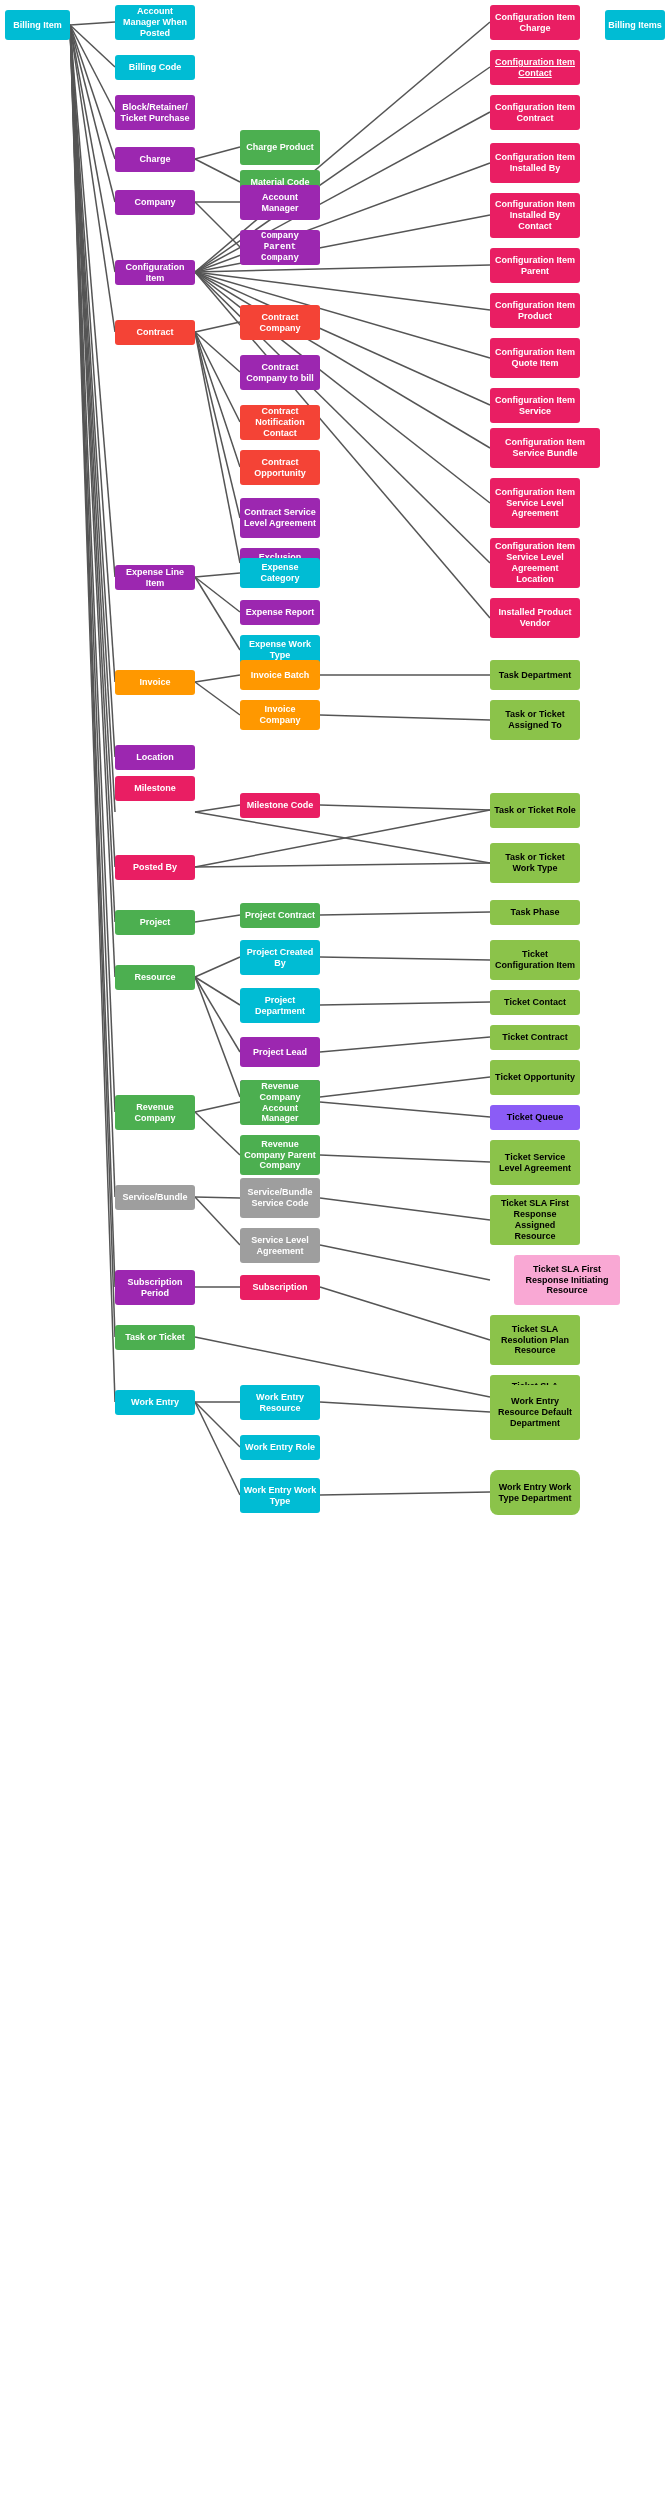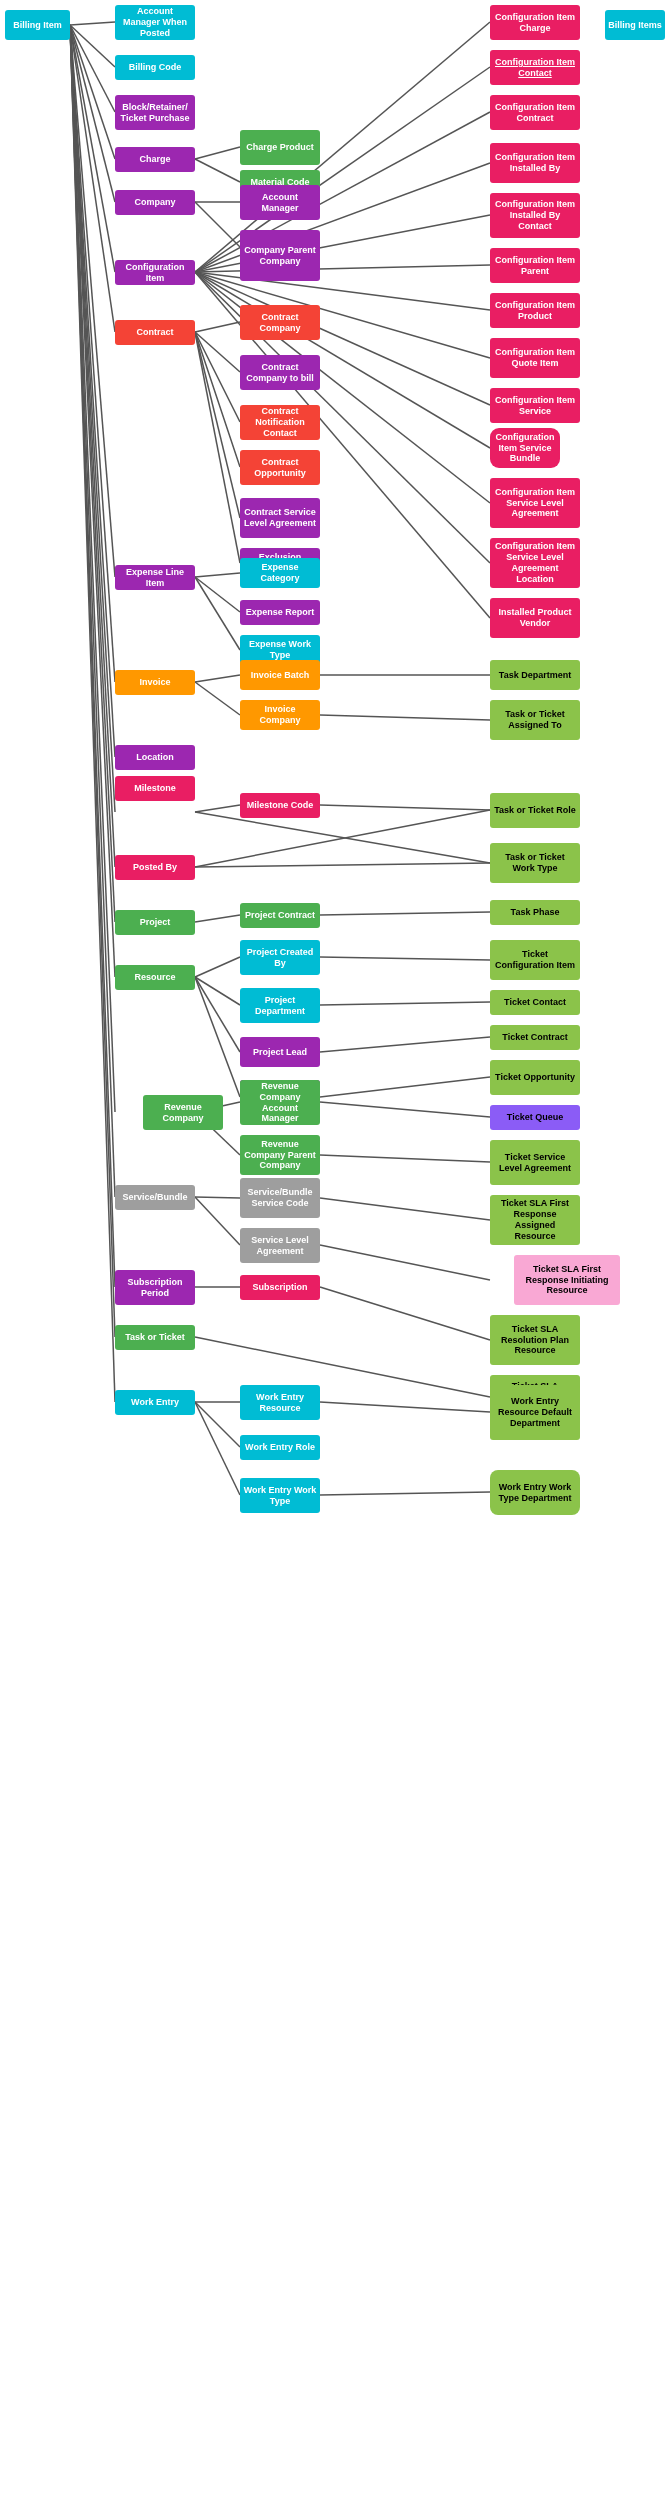--- a/index.html
+++ b/index.html
@@ -168,29 +168,29 @@
     <div class="node" style="left: 115px; top: 190px; width: 80px; height: 25px; background: rgb(156, 39, 176); color: rgb(255, 255, 255);">Company</div>
     <div class="node" style="left: 115px; top: 260px; width: 80px; height: 25px; background: rgb(156, 39, 176); color: rgb(255, 255, 255);">Configuration Item</div>
     <div class="node" style="left: 115px; top: 320px; width: 80px; height: 25px; background: rgb(244, 67, 54); color: rgb(255, 255, 255);">Contract</div>
     <div class="node" style="left: 115px; top: 565px; width: 80px; height: 25px; background: rgb(156, 39, 176); color: rgb(255, 255, 255);">Expense Line Item</div>
     <div class="node" style="left: 115px; top: 670px; width: 80px; height: 25px; background: rgb(255, 152, 0); color: rgb(255, 255, 255);">Invoice</div>
     <div class="node" style="left: 115px; top: 745px; width: 80px; height: 25px; background: rgb(156, 39, 176); color: rgb(255, 255, 255);">Location</div>
     <div class="node" style="left: 115px; top: 776px; width: 80px; height: 25px; background: rgb(233, 30, 99); color: rgb(255, 255, 255);">Milestone</div>
     <div class="node" style="left: 115px; top: 855px; width: 80px; height: 25px; background: rgb(233, 30, 99); color: rgb(255, 255, 255);">Posted By</div>
     <div class="node" style="left: 115px; top: 910px; width: 80px; height: 25px; background: rgb(76, 175, 80); color: rgb(255, 255, 255);">Project</div>
     <div class="node" style="left: 115px; top: 965px; width: 80px; height: 25px; background: rgb(76, 175, 80); color: rgb(255, 255, 255);">Resource</div>
-    <div class="node" style="left: 115px; top: 1095px; width: 80px; height: 35px; background: rgb(76, 175, 80); color: rgb(255, 255, 255); margin-left: 28px;">Revenue Company</div>
+    <div class="node" style="left: 115px; top: 1095px; width: 80px; height: 35px; background: rgb(76, 175, 80); color: rgb(255, 255, 255);">Revenue Company</div>
     <div class="node" style="left: 115px; top: 1185px; width: 80px; height: 25px; background: rgb(158, 158, 158); color: rgb(255, 255, 255);">Service/Bundle</div>
     <div class="node" style="left: 115px; top: 1270px; width: 80px; height: 35px; background: rgb(156, 39, 176); color: rgb(255, 255, 255);">Subscription Period</div>
     <div class="node" style="left: 115px; top: 1325px; width: 80px; height: 25px; background: rgb(76, 175, 80); color: rgb(255, 255, 255);">Task or Ticket</div>
     <div class="node" style="left: 115px; top: 1390px; width: 80px; height: 25px; background: rgb(0, 188, 212); color: rgb(255, 255, 255);">Work Entry</div>
     <div class="node" style="left: 240px; top: 130px; width: 80px; height: 35px; background: rgb(76, 175, 80); color: rgb(255, 255, 255);">Charge Product</div>
     <div class="node" style="left: 240px; top: 170px; width: 80px; height: 25px; background: rgb(76, 175, 80); color: rgb(255, 255, 255);">Material Code</div>
     <div class="node" style="left: 240px; top: 185px; width: 80px; height: 35px; background: rgb(156, 39, 176); color: rgb(255, 255, 255);">Account Manager</div>
-    <div class="node" style="left: 240px; top: 230px; width: 80px; height: 51px; background: rgb(156, 39, 176); color: rgb(255, 255, 255);">Company Parent Company</div>
+    <div class="node" style="left: 240px; top: 230px; width: 80px; height: 35px; background: rgb(156, 39, 176); color: rgb(255, 255, 255); font-family: Liberation Mono, monospace;">Company Parent Company</div>
     <div class="node" style="left: 240px; top: 305px; width: 80px; height: 35px; background: rgb(244, 67, 54); color: rgb(255, 255, 255);">Contract Company</div>
     <div class="node" style="left: 240px; top: 355px; width: 80px; height: 35px; background: rgb(156, 39, 176); color: rgb(255, 255, 255);">Contract Company to bill</div>
     <div class="node" style="left: 240px; top: 405px; width: 80px; height: 35px; background: rgb(244, 67, 54); color: rgb(255, 255, 255);">Contract Notification Contact</div>
     <div class="node" style="left: 240px; top: 450px; width: 80px; height: 35px; background: rgb(244, 67, 54); color: rgb(255, 255, 255);">Contract Opportunity</div>
     <div class="node" style="left: 240px; top: 498px; width: 80px; height: 40px; background: rgb(156, 39, 176); color: rgb(255, 255, 255);">Contract Service Level Agreement</div>
     <div class="node" style="left: 240px; top: 548px; width: 80px; height: 30px; background: rgb(156, 39, 176); color: rgb(255, 255, 255);">Exclusion Contract</div>
     <div class="node" style="left: 240px; top: 558px; width: 80px; height: 30px; background: rgb(0, 188, 212); color: rgb(255, 255, 255);">Expense Category</div>
     <div class="node" style="left: 240px; top: 600px; width: 80px; height: 25px; background: rgb(156, 39, 176); color: rgb(255, 255, 255);">Expense Report</div>
     <div class="node" style="left: 240px; top: 635px; width: 80px; height: 30px; background: rgb(0, 188, 212); color: rgb(255, 255, 255);">Expense Work Type</div>
     <div class="node" style="left: 240px; top: 660px; width: 80px; height: 30px; background: rgb(255, 152, 0); color: rgb(255, 255, 255);">Invoice Batch</div>
@@ -211,21 +211,21 @@
     <div class="node" style="left: 240px; top: 1478px; width: 80px; height: 35px; background: rgb(0, 188, 212); color: rgb(255, 255, 255);">Work Entry Work Type</div>
     <div class="node" style="left: 490px; top: 5px; width: 90px; height: 35px; background: rgb(233, 30, 99); color: rgb(255, 255, 255);">Configuration Item Charge</div>
     <div class="node" style="left: 490px; top: 50px; width: 90px; height: 35px; background: rgb(233, 30, 99); color: rgb(255, 255, 255); text-decoration: underline;">Configuration Item Contact</div>
     <div class="node" style="left: 490px; top: 95px; width: 90px; height: 35px; background: rgb(233, 30, 99); color: rgb(255, 255, 255);">Configuration Item Contract</div>
     <div class="node" style="left: 490px; top: 143px; width: 90px; height: 40px; background: rgb(233, 30, 99); color: rgb(255, 255, 255);">Configuration Item Installed By</div>
     <div class="node" style="left: 490px; top: 193px; width: 90px; height: 45px; background: rgb(233, 30, 99); color: rgb(255, 255, 255);">Configuration Item Installed By Contact</div>
     <div class="node" style="left: 490px; top: 248px; width: 90px; height: 35px; background: rgb(233, 30, 99); color: rgb(255, 255, 255);">Configuration Item Parent</div>
     <div class="node" style="left: 490px; top: 293px; width: 90px; height: 35px; background: rgb(233, 30, 99); color: rgb(255, 255, 255);">Configuration Item Product</div>
     <div class="node" style="left: 490px; top: 338px; width: 90px; height: 40px; background: rgb(233, 30, 99); color: rgb(255, 255, 255);">Configuration Item Quote Item</div>
     <div class="node" style="left: 490px; top: 388px; width: 90px; height: 35px; background: rgb(233, 30, 99); color: rgb(255, 255, 255);">Configuration Item Service</div>
-    <div class="node" style="left: 490px; top: 428px; width: 70px; height: 40px; background: rgb(233, 30, 99); color: rgb(255, 255, 255); border-radius: 9px;">Configuration Item Service Bundle</div>
+    <div class="node" style="left: 490px; top: 428px; width: 110px; height: 40px; background: rgb(233, 30, 99); color: rgb(255, 255, 255);">Configuration Item Service Bundle</div>
     <div class="node" style="left: 490px; top: 478px; width: 90px; height: 50px; background: rgb(233, 30, 99); color: rgb(255, 255, 255);">Configuration Item Service Level Agreement</div>
     <div class="node" style="left: 490px; top: 538px; width: 90px; height: 50px; background: rgb(233, 30, 99); color: rgb(255, 255, 255);">Configuration Item Service Level Agreement Location</div>
     <div class="node" style="left: 490px; top: 598px; width: 90px; height: 40px; background: rgb(233, 30, 99); color: rgb(255, 255, 255);">Installed Product Vendor</div>
     <div class="node" style="left: 490px; top: 660px; width: 90px; height: 30px; background: rgb(139, 195, 74); color: rgb(0, 0, 0);">Task Department</div>
     <div class="node" style="left: 490px; top: 700px; width: 90px; height: 40px; background: rgb(139, 195, 74); color: rgb(0, 0, 0);">Task or Ticket Assigned To</div>
     <div class="node" style="left: 490px; top: 793px; width: 90px; height: 35px; background: rgb(139, 195, 74); color: rgb(0, 0, 0);">Task or Ticket Role</div>
     <div class="node" style="left: 490px; top: 843px; width: 90px; height: 40px; background: rgb(139, 195, 74); color: rgb(0, 0, 0);">Task or Ticket Work Type</div>
     <div class="node" style="left: 490px; top: 900px; width: 90px; height: 25px; background: rgb(139, 195, 74); color: rgb(0, 0, 0);">Task Phase</div>
     <div class="node" style="left: 490px; top: 940px; width: 90px; height: 40px; background: rgb(139, 195, 74); color: rgb(0, 0, 0);">Ticket Configuration Item</div>
     <div class="node" style="left: 490px; top: 990px; width: 90px; height: 25px; background: rgb(139, 195, 74); color: rgb(0, 0, 0);">Ticket Contact</div>

